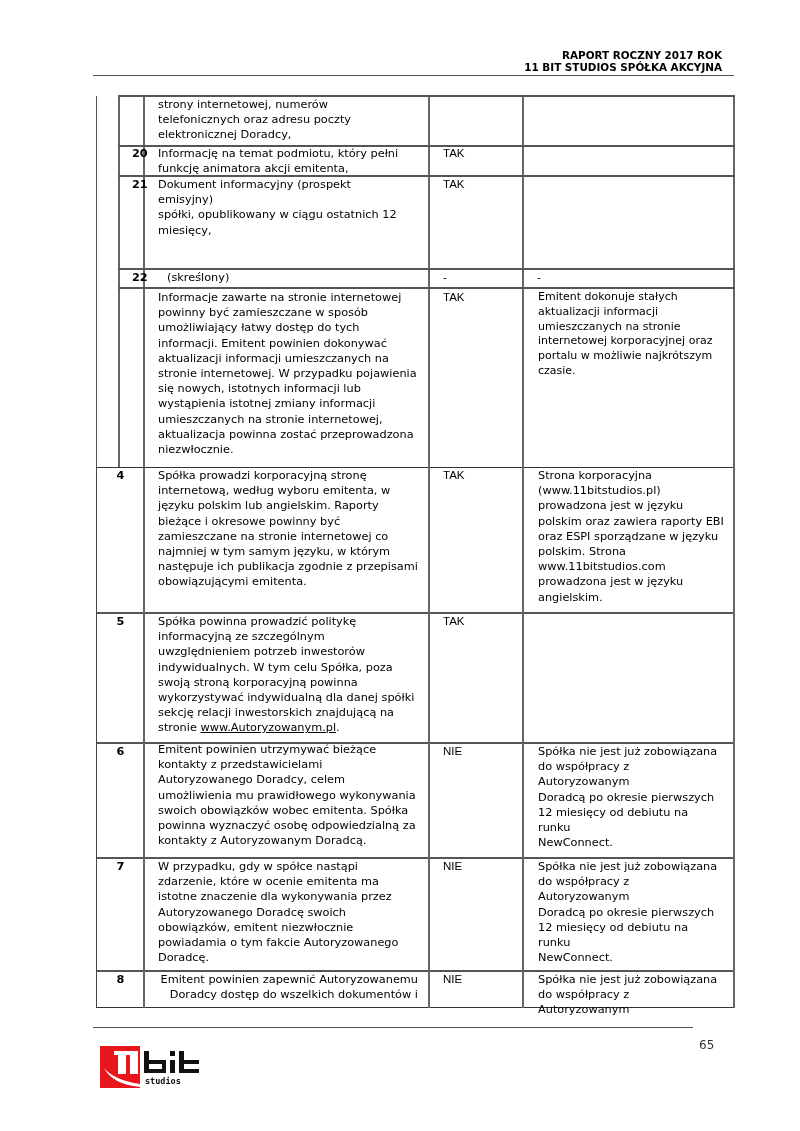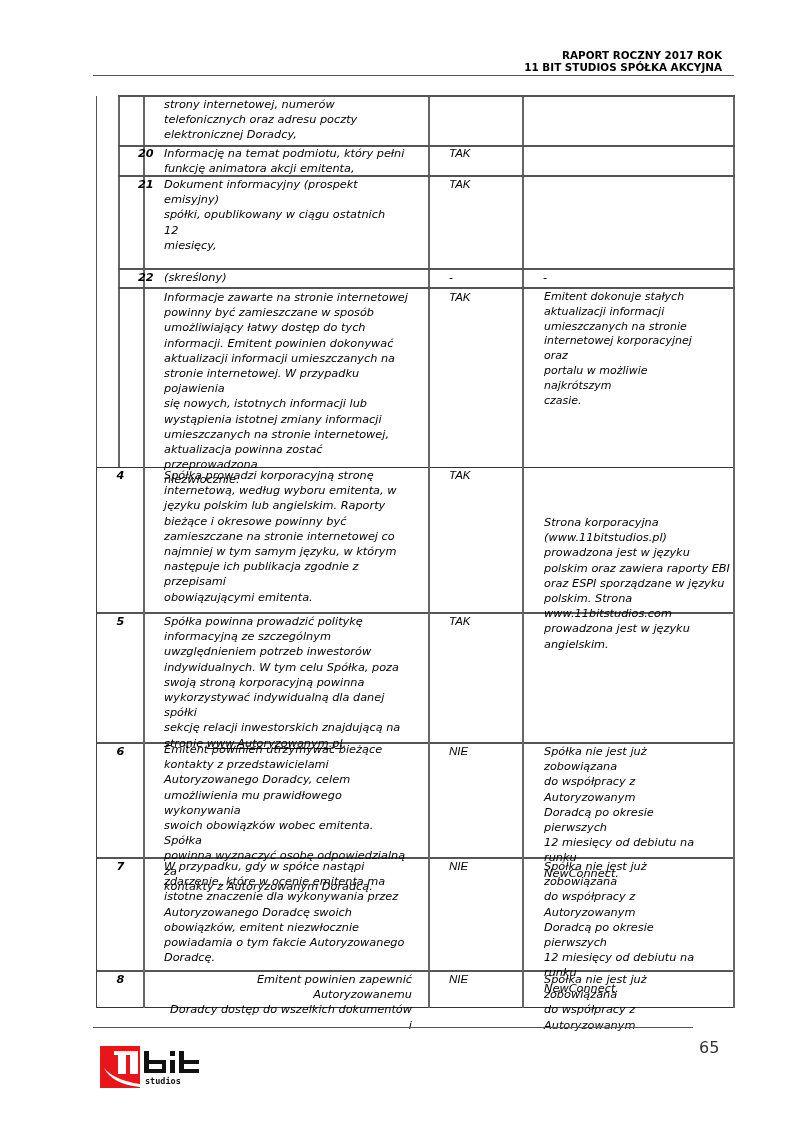--- a/index.html
+++ b/index.html
@@ -2,30 +2,30 @@
 <html><head>
 <meta charset="utf-8">
 <style>
   html, body { margin:0; padding:0; background:#ffffff; }
   body { width:800px; height:1131px; position:relative; overflow:hidden;
          font-family:"DejaVu Sans", sans-serif; color:#000; }
   .header { position:absolute; right:78px; top:49px; text-align:right;
             font-family:"DejaVu Sans", sans-serif; font-weight:bold; font-size:10.4px; line-height:12px; }
   .header-rule { position:absolute; left:93px; top:75px; width:641px; height:1px; background:#555; }
 
-  .cell { position:absolute; box-sizing:border-box; font-size:11.3px; line-height:15.2px; padding:0 19px;font-style:italic; }
+  .cell { position:absolute; box-sizing:border-box; font-size:11.3px; line-height:15.2px; padding:0 13px; }
   .vline { position:absolute; background:#666; width:2px; }
   .hline { position:absolute; background:#555; height:2px; }
   .num { font-weight:bold; text-align:center; }
   .status { font-family:"Liberation Sans", sans-serif; font-size:11.5px; }
   .txt { white-space:pre-line; }
   .link { text-decoration:underline; }
 
   .footer-rule { position:absolute; left:93px; top:1027px; width:600px; height:1px; background:#555; }
-  .page-num { position:absolute; left:699px; top:1038px; font-family:"DejaVu Sans", sans-serif; font-size:16px; color:#333; }
+  .page-num { position:absolute; left:699px; top:1038px; font-family:"DejaVu Sans", sans-serif; font-size:12px; color:#333; }
   .logo { position:absolute; left:100px; top:1046px; width:120px; height:42px; }
 </style>
 </head>
 <body>
 
 <div class="header">
   <div>RAPORT ROCZNY 2017 ROK</div>
   <div>11 BIT STUDIOS SPÓŁKA AKCYJNA</div>
 </div>
 <div class="header-rule"></div>
@@ -75,21 +75,21 @@
   <div>
     <div class="cell num" style="left:119px; top:177px; width:25px;">21</div>
     <div class="cell txt" style="left:145px; top:177px; width:272px;">Dokument informacyjny (prospekt emisyjny)
 spółki, opublikowany w ciągu ostatnich 12
 miesięcy,</div>
     <div class="cell status" style="left:430px; top:177px; width:93px;">TAK</div>
   </div>
 
   <div>
     <div class="cell num" style="left:119px; top:270px; width:25px;">22</div>
-    <div class="cell txt" style="left:145px; top:270px; width:324px;">(skreślony)</div>
+    <div class="cell txt" style="left:154px; top:270px; width:324px;">(skreślony)</div>
     <div class="cell status" style="left:430px; top:270px; width:93px;">-</div>
     <div class="cell status" style="left:524px; top:270px; width:210px;">-</div>
   </div>
 
   <div>
     <div class="cell txt" style="left:145px; top:290px; width:286px;">Informacje zawarte na stronie internetowej
 powinny być zamieszczane w sposób
 umożliwiający łatwy dostęp do tych
 informacji. Emitent powinien dokonywać
 aktualizacji informacji umieszczanych na
@@ -112,21 +112,21 @@
     <div class="cell num" style="left:97px; top:468px; width:47px;">4</div>
     <div class="cell txt" style="left:145px; top:468px; width:286px;">Spółka prowadzi korporacyjną stronę
 internetową, według wyboru emitenta, w
 języku polskim lub angielskim. Raporty
 bieżące i okresowe powinny być
 zamieszczane na stronie internetowej co
 najmniej w tym samym języku, w którym
 następuje ich publikacja zgodnie z przepisami
 obowiązującymi emitenta.</div>
     <div class="cell status" style="left:430px; top:468px; width:93px;">TAK</div>
-    <div class="cell txt" style="left:525px; top:468px; width:246px;margin-top:47px;">Strona korporacyjna
+    <div class="cell txt" style="left:525px; top:468px; width:246px;">Strona korporacyjna
 (www.11bitstudios.pl)
 prowadzona jest w języku
 polskim oraz zawiera raporty EBI
 oraz ESPI sporządzane w języku
 polskim. Strona
 www.11bitstudios.com
 prowadzona jest w języku
 angielskim.</div>
   </div>
 

